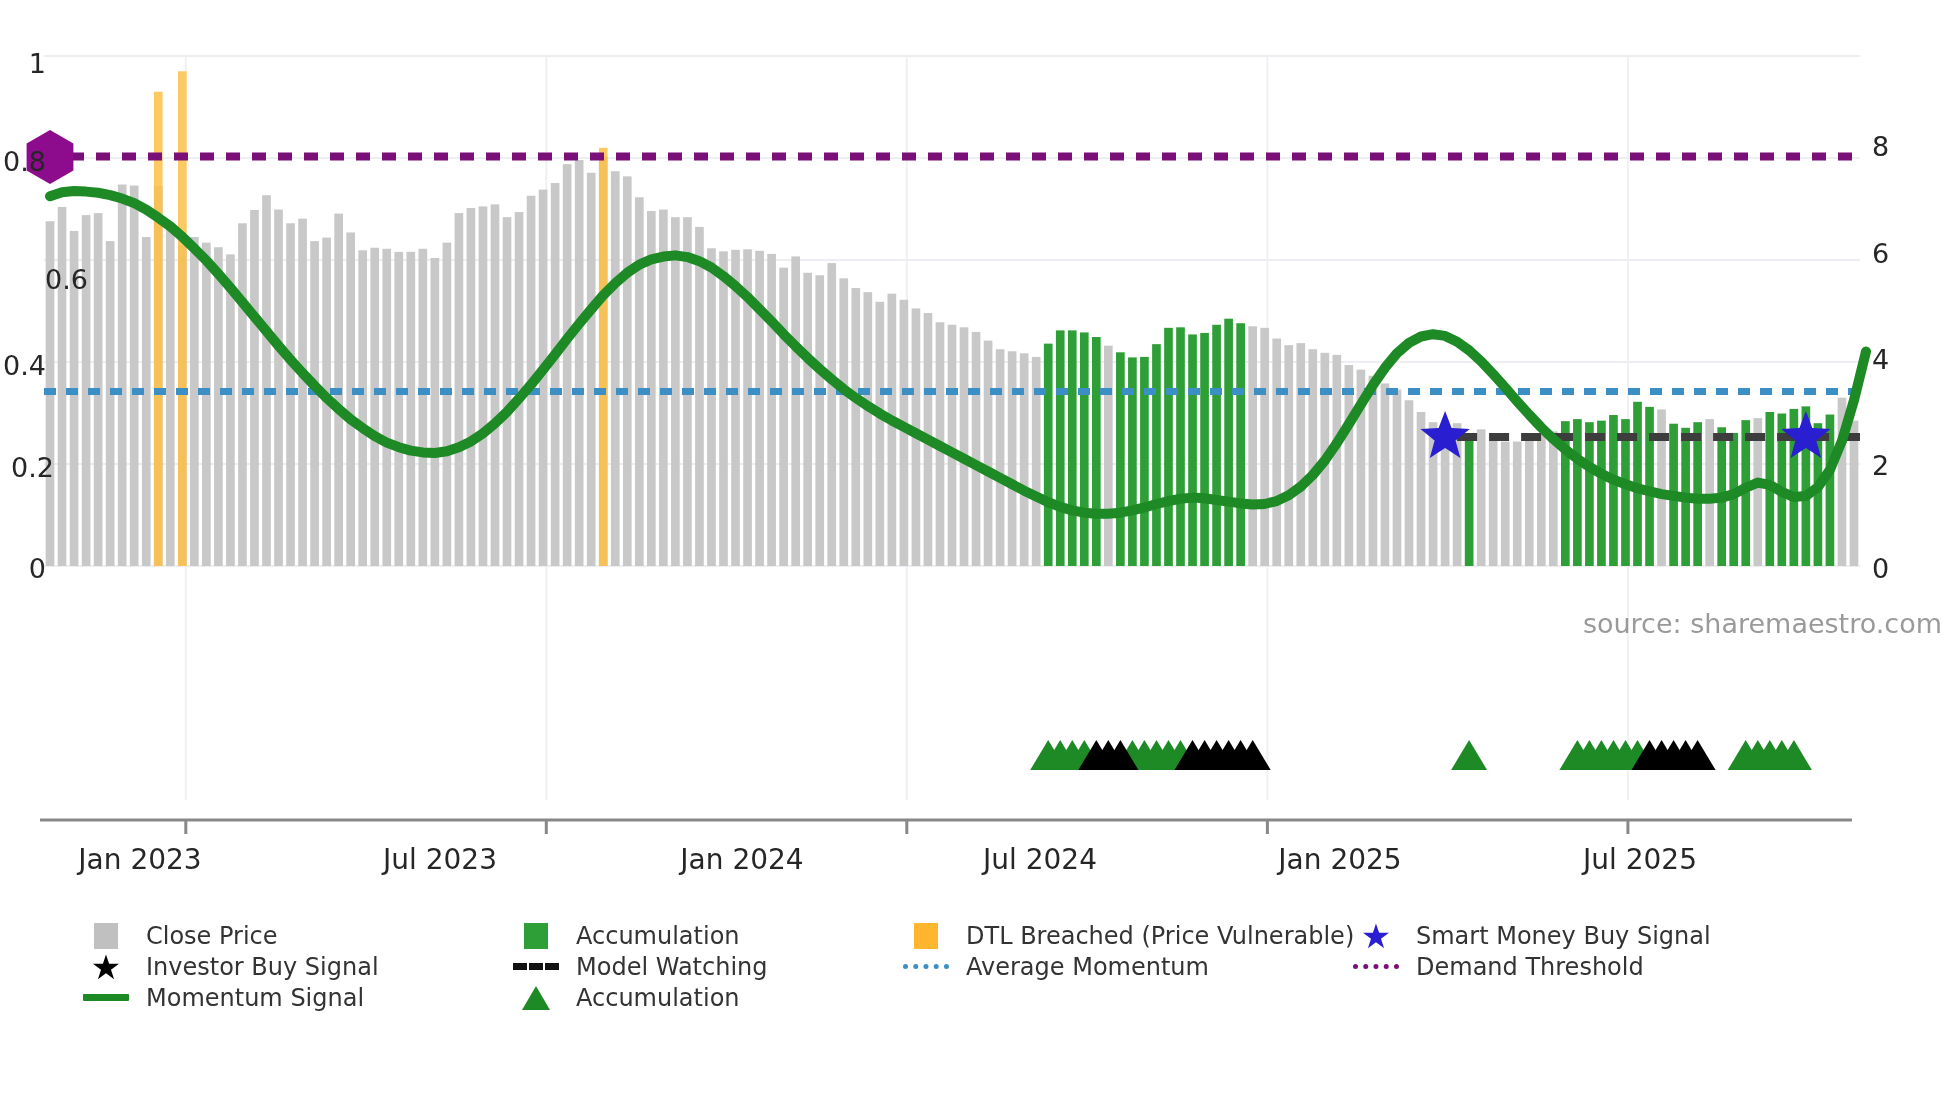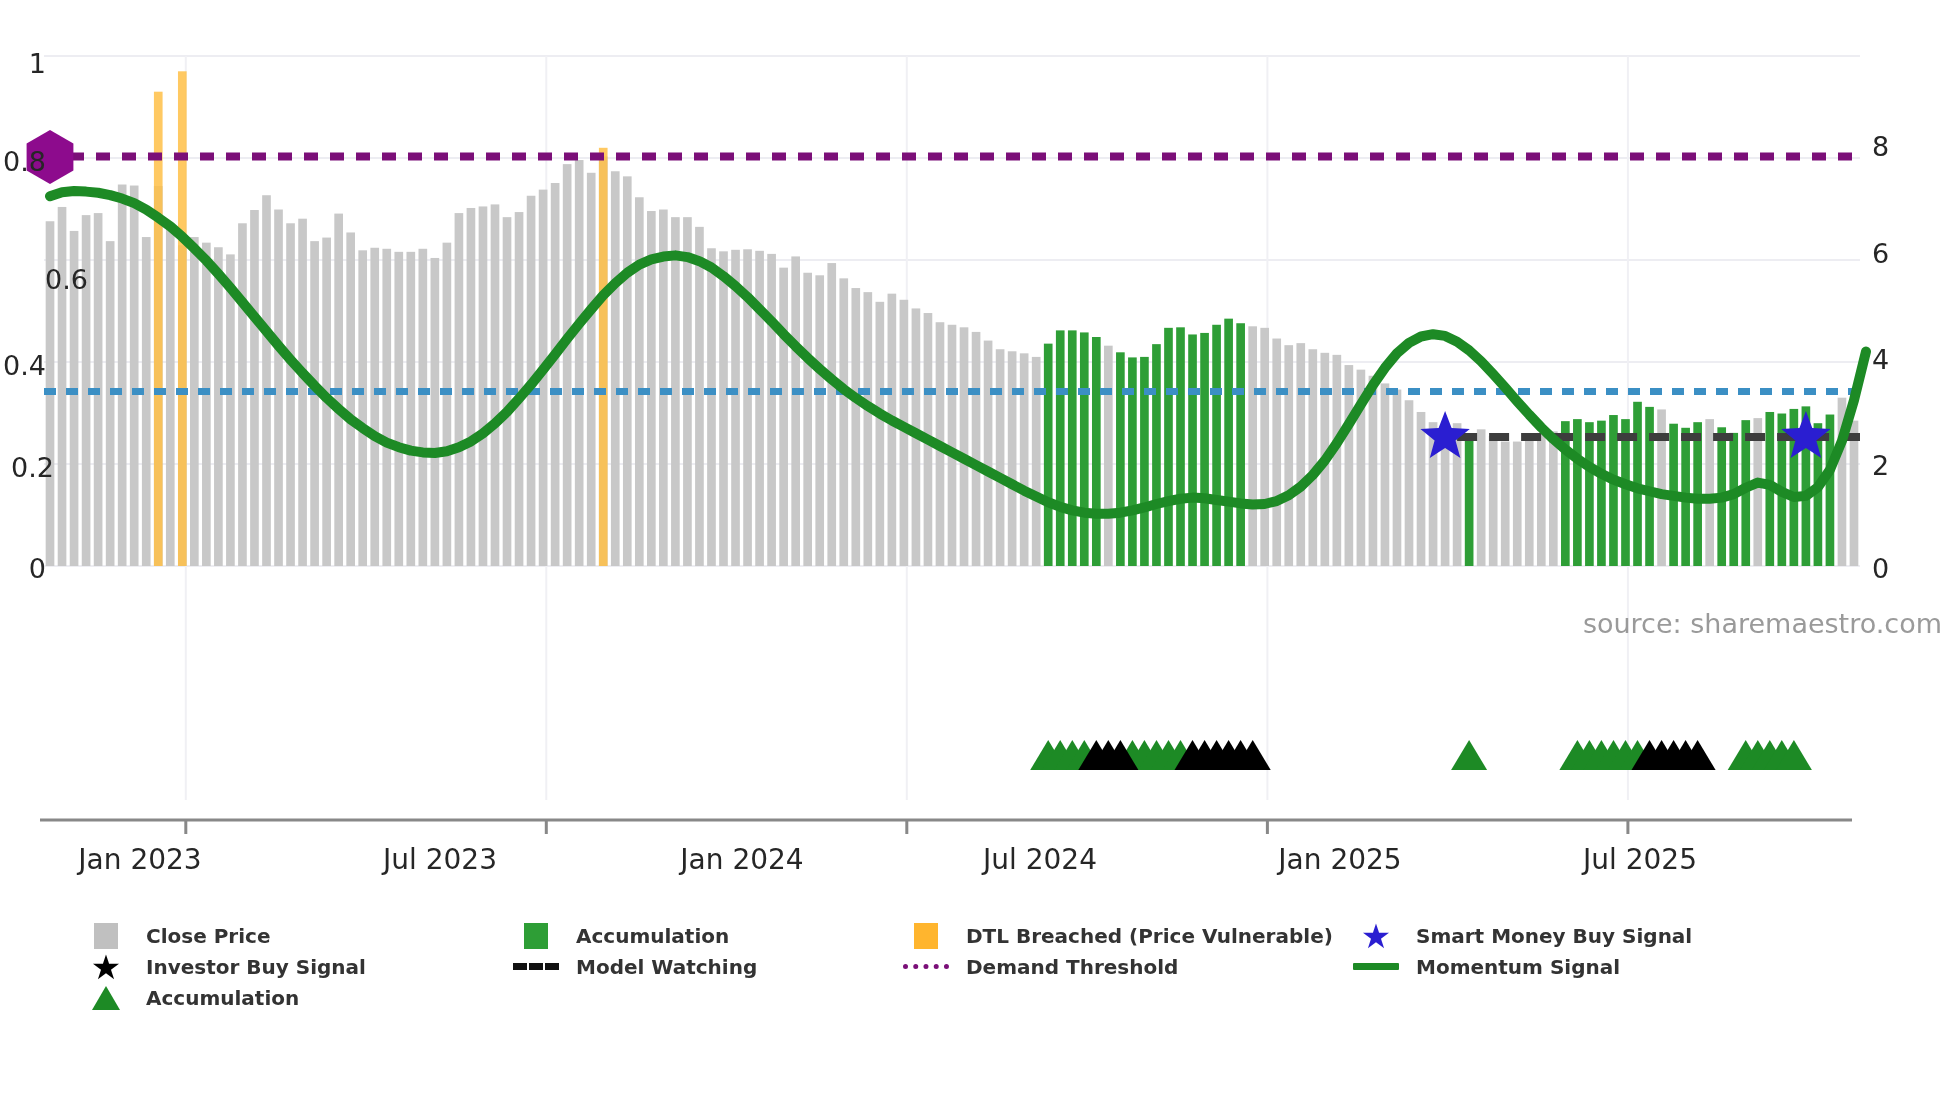--- a/index.html
+++ b/index.html
@@ -48,25 +48,24 @@
     row-gap: 0px;
     align-items: center;
   }
   .legend-item {
     display: flex;
     align-items: center;
     gap: 14px;
     height: 31px;
   }
   .legend-label {
-    font-size: 20px;
+    font-size: 24px;
     color: #333333;
     white-space: nowrap;
     line-height: 1;
-    font-weight: bold;
   }
   .lg-swatch {
     width: 52px;
     height: 26px;
     display: flex;
     align-items: center;
     justify-content: center;
     flex: 0 0 52px;
   }
   .sw-rect { width: 24px; height: 26px; }
@@ -378,20 +377,26 @@
         <span class="legend-label">Investor Buy Signal</span>
       </div>
       <div class="legend-item">
         <span class="lg-swatch">
           <span class="sw-dash"></span>
         </span>
         <span class="legend-label">Model Watching</span>
       </div>
       <div class="legend-item">
         <span class="lg-swatch">
+          <span class="sw-dot-blue"></span>
+        </span>
+        <span class="legend-label">Average Momentum</span>
+      </div>
+      <div class="legend-item">
+        <span class="lg-swatch">
           <span class="sw-dot-purple"></span>
         </span>
         <span class="legend-label">Demand Threshold</span>
       </div>
       <div class="legend-item">
         <span class="lg-swatch">
           <span class="sw-line" style="background:#1d8a25"></span>
         </span>
         <span class="legend-label">Momentum Signal</span>
       </div>

